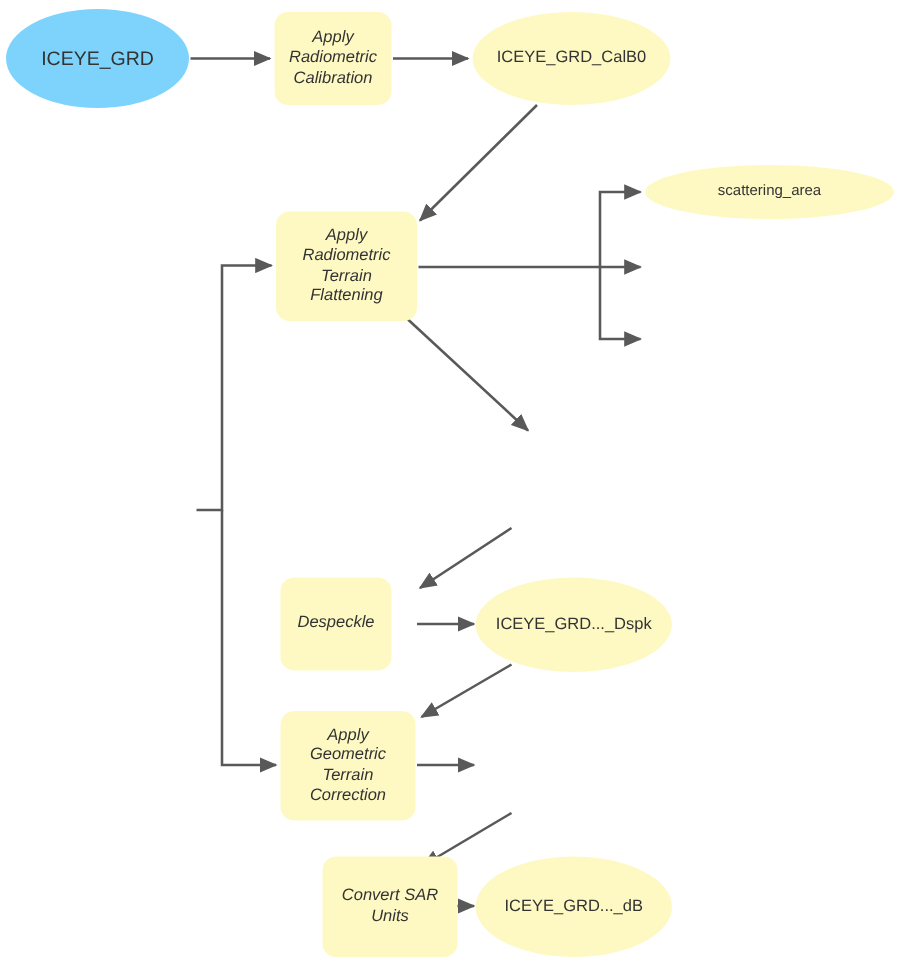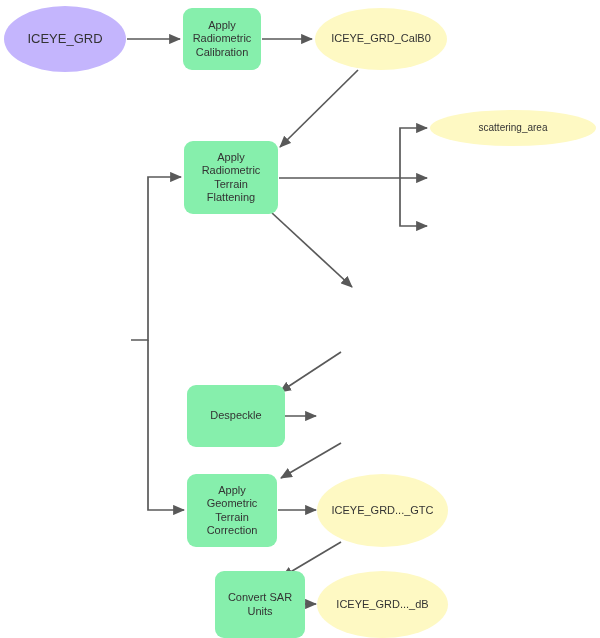--- a/index.html
+++ b/index.html
@@ -33,28 +33,29 @@
     font-size: 11px;
     line-height: 1.22;
     box-sizing: border-box;
     padding: 2px 4px;
     z-index: 2;
   }
   .node.data-ellipse {
     border-radius: 50%;
   }
   .node.blue {
-    background: #c4b5fd;
+    background: #7dd3fc;
   }
   .node.green {
     background: #fef9c3;
   }
   .node.process {
-    background: #86efac;
+    background: #fef9c3;
     border-radius: 9px;
+    font-style: italic;
   }
   .node-label {
     white-space: pre-line;
     display: block;
   }
   .big-label {
     font-size: 13px;
   }
   .small-label {
     font-size: 10px;
@@ -125,35 +126,35 @@
   </div>
 
   <div class="node data-ellipse green" style="left:430px; top:110px; width:166px; height:36px;">
     <span class="node-label small-label">scattering_area</span>
   </div>
 
 
 
 
 
-  <div class="node process" style="left:187px; top:385px; width:98px;  height:62px;align-items:center;">
+  <div class="node process" style="left:187px; top:385px; width:74px;  height:62px;align-items:center;">
     <span class="node-label">Despeckle</span>
   </div>
 
+  <div class="node data-ellipse green" style="left:317px; top:385px; width:131px; height:63px;">
+    <span class="node-label">ICEYE_GRD..._Dspk</span>
+  </div>
 
   <div class="node process" style="left:187px; top:474px; width:90px;  height:73px;">
     <span class="node-label">Apply
 Geometric
 Terrain
 Correction</span>
   </div>
 
-  <div class="node data-ellipse green" style="left:317px; top:474px; width:131px; height:73px;">
-    <span class="node-label">ICEYE_GRD..._GTC</span>
-  </div>
 
   <div class="node process" style="left:187px; top:571px; width:90px;  height:67px;margin-left:28px;">
     <span class="node-label">Convert SAR
 Units</span>
   </div>
 
   <div class="node data-ellipse green" style="left:317px; top:571px; width:131px; height:67px;">
     <span class="node-label">ICEYE_GRD..._dB</span>
   </div>
 

